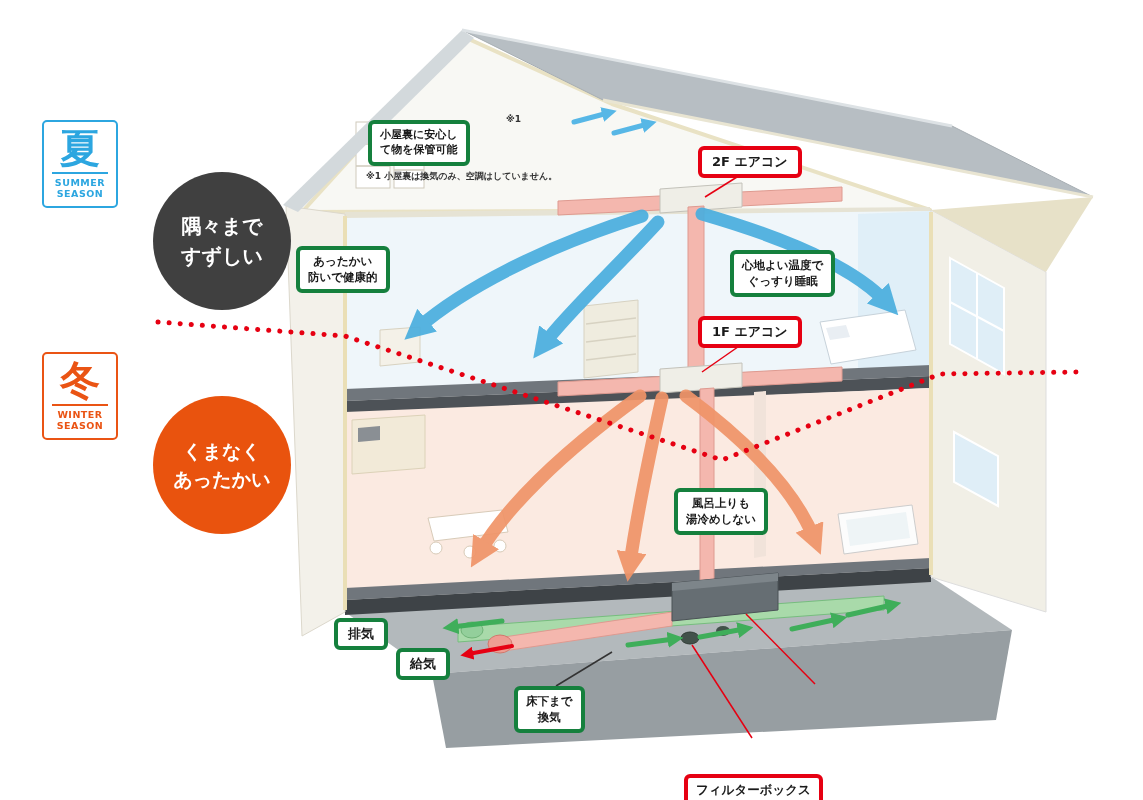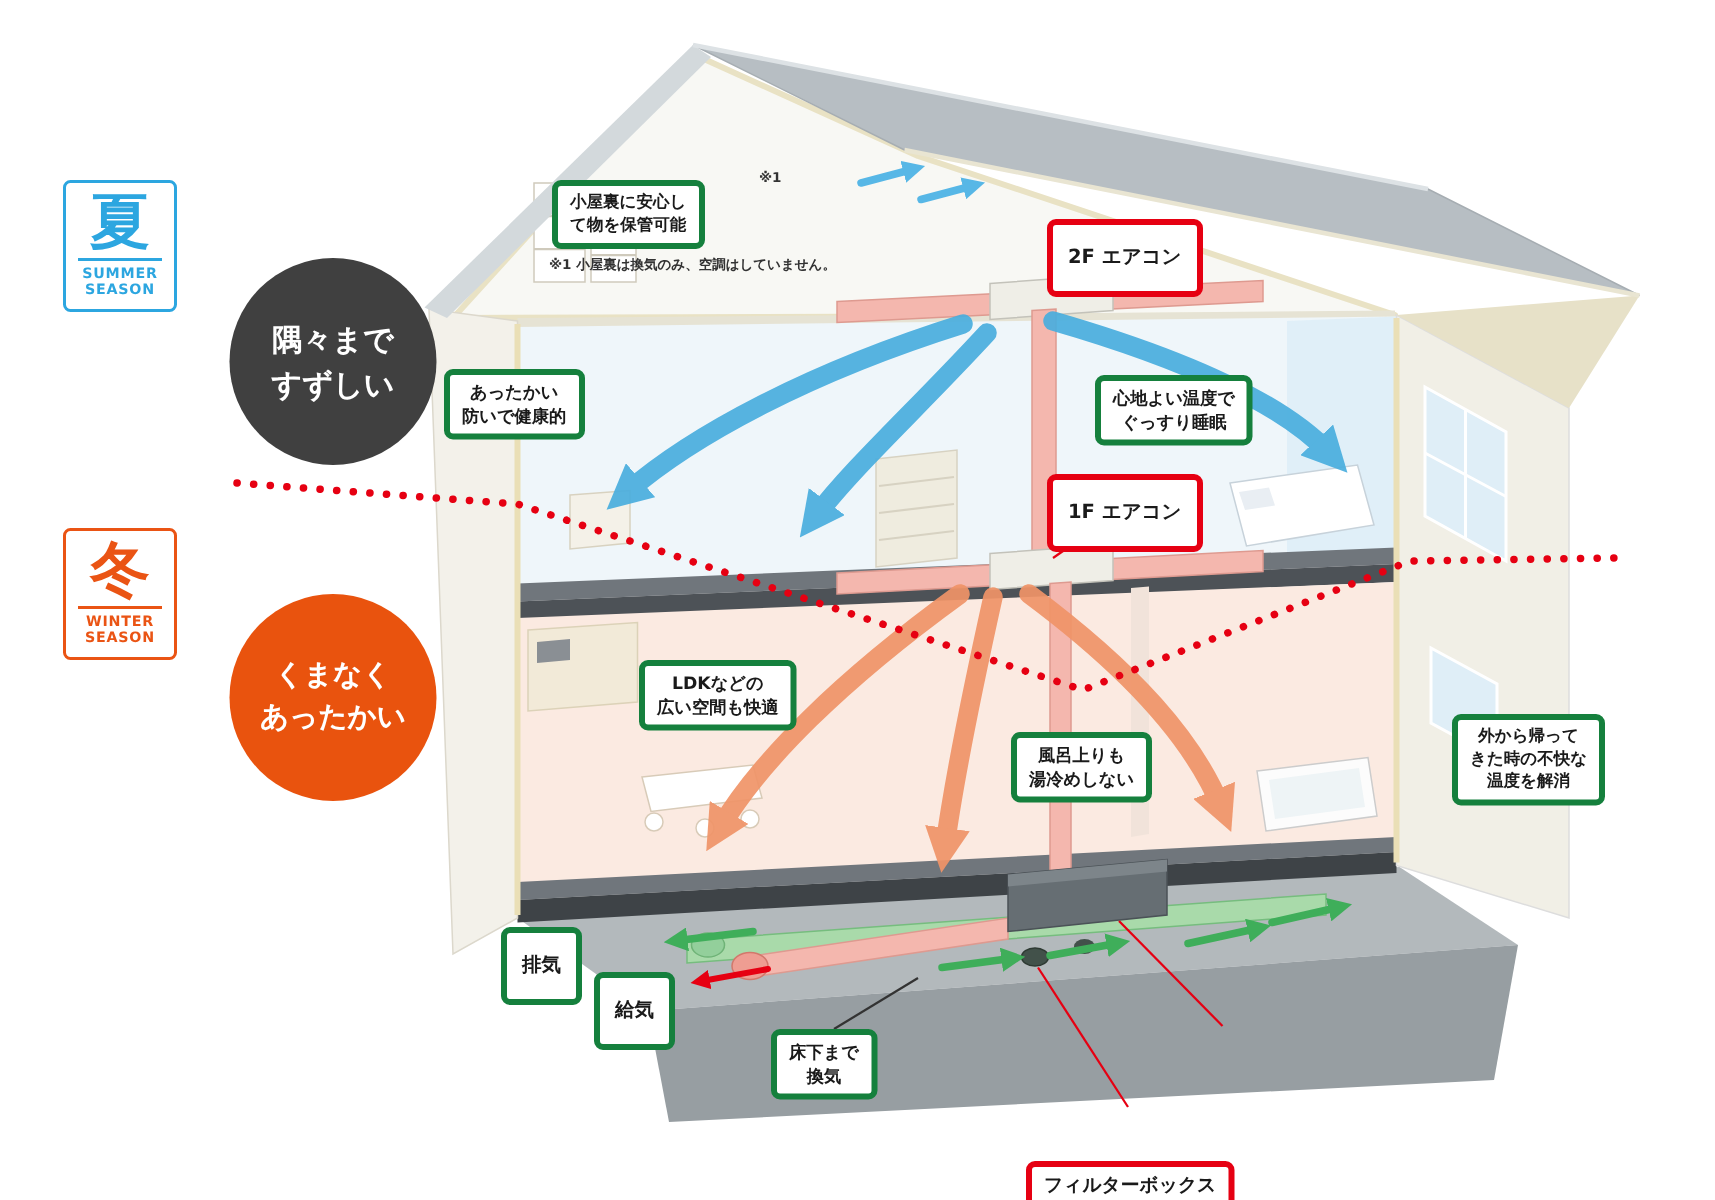--- a/index.html
+++ b/index.html
@@ -11,21 +11,21 @@
 
   
   .callout {
     position:absolute; background:#ffffff; border:4px solid #15803d;
     border-radius:6px; padding:4px 8px; font-weight:bold; font-size:11.5px;
     line-height:1.35; color:#1a1a1a; white-space:pre-line; z-index:5;
     text-align:center;
   }
   .callout.left { text-align:left; }
   .callout.red { border-color:#e60012; }
-  .callout.big { font-size:13px; padding:13px 10px; }
+  .callout.big { font-size:13px; padding:3px 10px; }
   .note { position:absolute; font-size:9px; color:#333; z-index:5; white-space:nowrap; }
   .note.bold { font-weight:bold; }
 
   
   .season-box {
     position:absolute; width:72px; background:#fff; border-radius:5px;
     text-align:center; padding:5px 0 6px; z-index:5;
   }
   .season-box.summer { border:2.5px solid #2ca6e0; color:#2ca6e0; }
   .season-box.winter { border:2.5px solid #ea5414; color:#ea5414; }
@@ -35,21 +35,21 @@
   .season-box.winter .rule { background:#ea5414; }
   .season-box .en { font-size:9.5px; font-weight:bold; line-height:1.25; white-space:pre-line; letter-spacing:0.5px; }
 
   .bubble {
     position:absolute; width:138px; height:138px; border-radius:50%;
     color:#fff; font-weight:bold; font-size:20px; line-height:1.5;
     display:flex; align-items:center; justify-content:center; text-align:center;
     white-space:pre-line; z-index:5;
   }
   .bubble.summer { background:#404040; }
-  .bubble.winter { background:#e9530e; font-size:19px;font-family:Liberation Mono, monospace; }
+  .bubble.winter { background:#e9530e; font-size:19px; }
 </style>
 </head>
 <body>
 
 <div class="canvas">
 
   <svg class="house" width="1143" height="800" viewBox="0 0 1143 800">
     <defs>
       <marker id="aBlue" viewBox="0 0 10 10" refX="4" refY="5" markerWidth="30" markerHeight="30" orient="auto" markerUnits="userSpaceOnUse">
           <path d="M0,0 L10,5 L0,10 Z" fill="#4aaede"></path>
@@ -216,27 +216,22 @@
   <div class="note bold" style="left:506px; top:114px;">※1</div>
   <div class="note bold" style="left:366px; top:170px;">※1 小屋裏は換気のみ、空調はしていません。</div>
 
   <div class="callout red big" style="left:698px; top:146px;">2F エアコン</div>
   <div class="callout" style="left:296px; top:246px;">あったかい
 防いで健康的</div>
   <div class="callout" style="left:730px; top:250px;">心地よい温度で
 ぐっすり睡眠</div>
   <div class="callout red big" style="left:698px; top:316px;">1F エアコン</div>
 
-  <div class="callout" style="left:426px; top:440px;">LDKなどの
-広い空間も快適</div>
   <div class="callout" style="left:674px; top:488px;text-align:center;">風呂上りも
 湯冷めしない</div>
-  <div class="callout" style="left:968px; top:476px; font-size:11px;">外から帰って
-きた時の不快な
-温度を解消</div>
 
   <div class="callout big" style="left:334px; top:618px;">排気</div>
   <div class="callout big" style="left:396px; top:648px;text-align:right;">給気</div>
   <div class="callout" style="left:514px; top:686px;">床下まで
 換気</div>
   <div class="callout red" style="left:684px; top:774px; font-size:12.5px; white-space:nowrap;">フィルターボックス</div>
 
 </div>
 
 </body></html>

